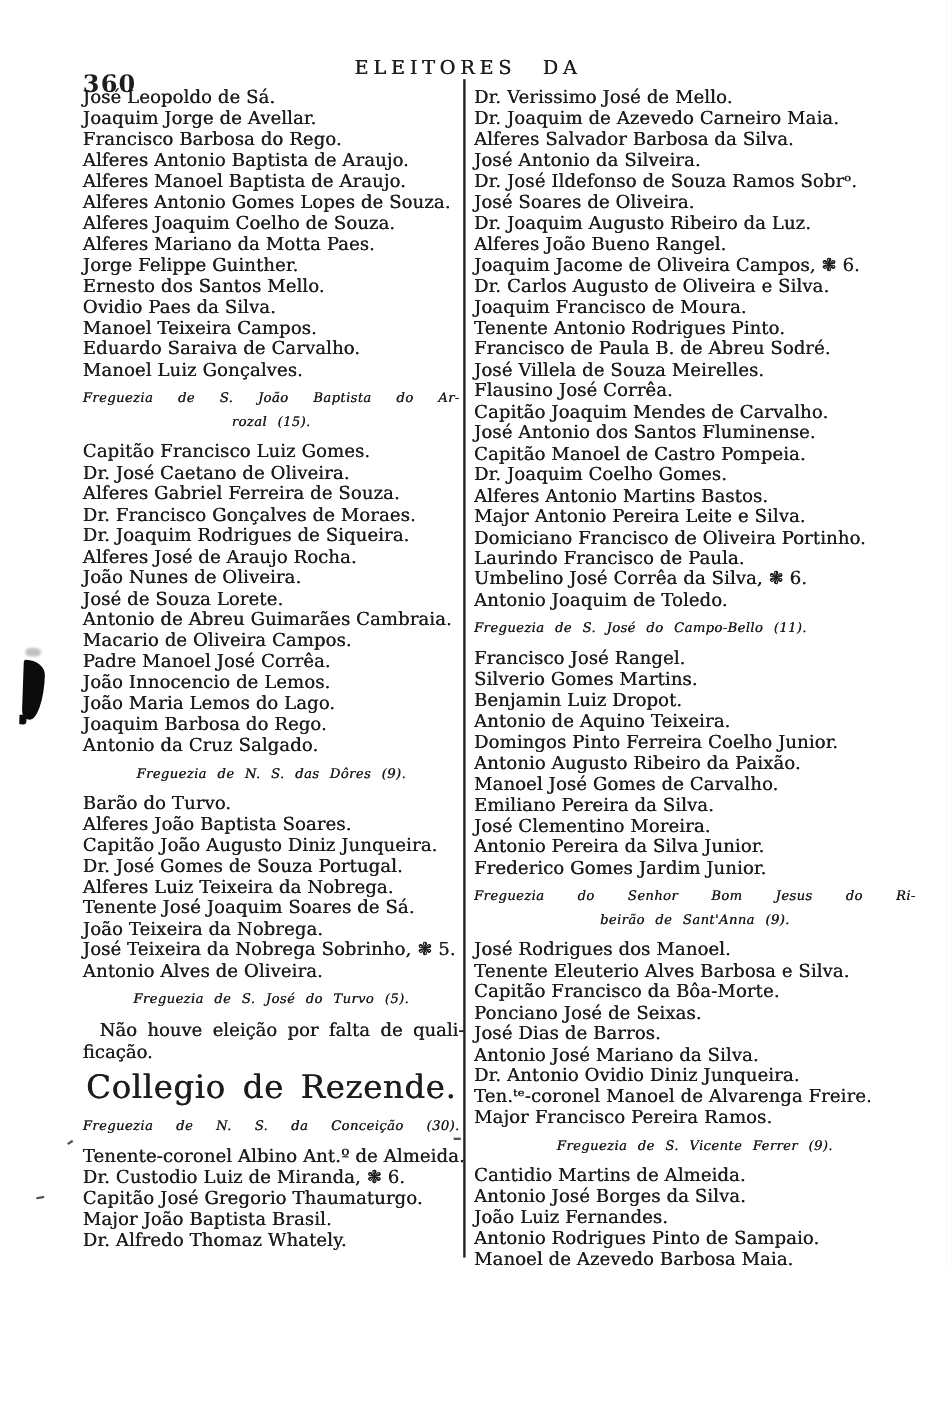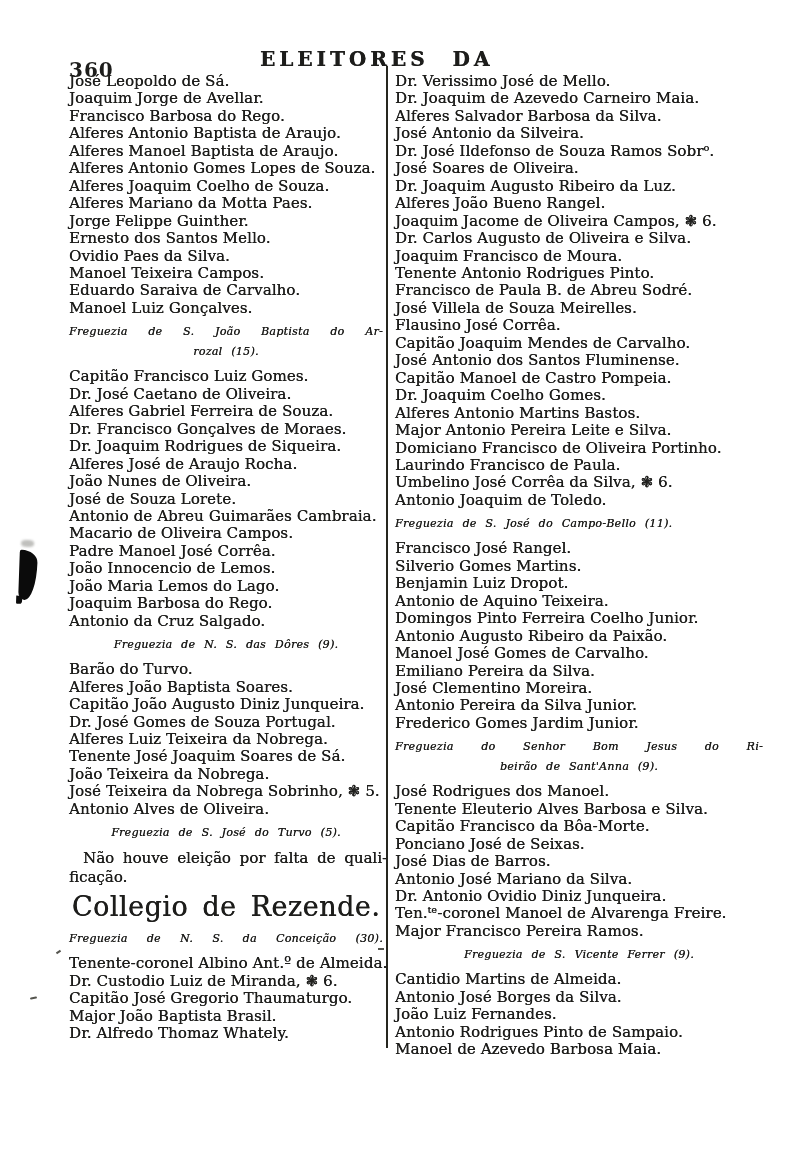--- a/index.html
+++ b/index.html
@@ -15,21 +15,22 @@
     color:#1d1d1b;
     overflow:hidden;
   }
   
   .page-number{
     position:absolute;left:69px;top:58px;
     font-size:20px;font-weight:bold;letter-spacing:1px;
   }
   .running-header{
     position:absolute;left:260px;top:47px;width:260px;
-    font-size:20px;font-weight:bold;
+    text-align:center;
+    font-size:16px;font-weight:normal;
     letter-spacing:4px;word-spacing:13px;
     text-shadow:0.3px 0 0 currentColor;
   }
   
   .col{
     position:absolute;top:73px;
     font-size:15px;line-height:17.45px;
     text-shadow:0.25px 0 0 currentColor;
   }
   .col-left{left:69px;width:318px;}

